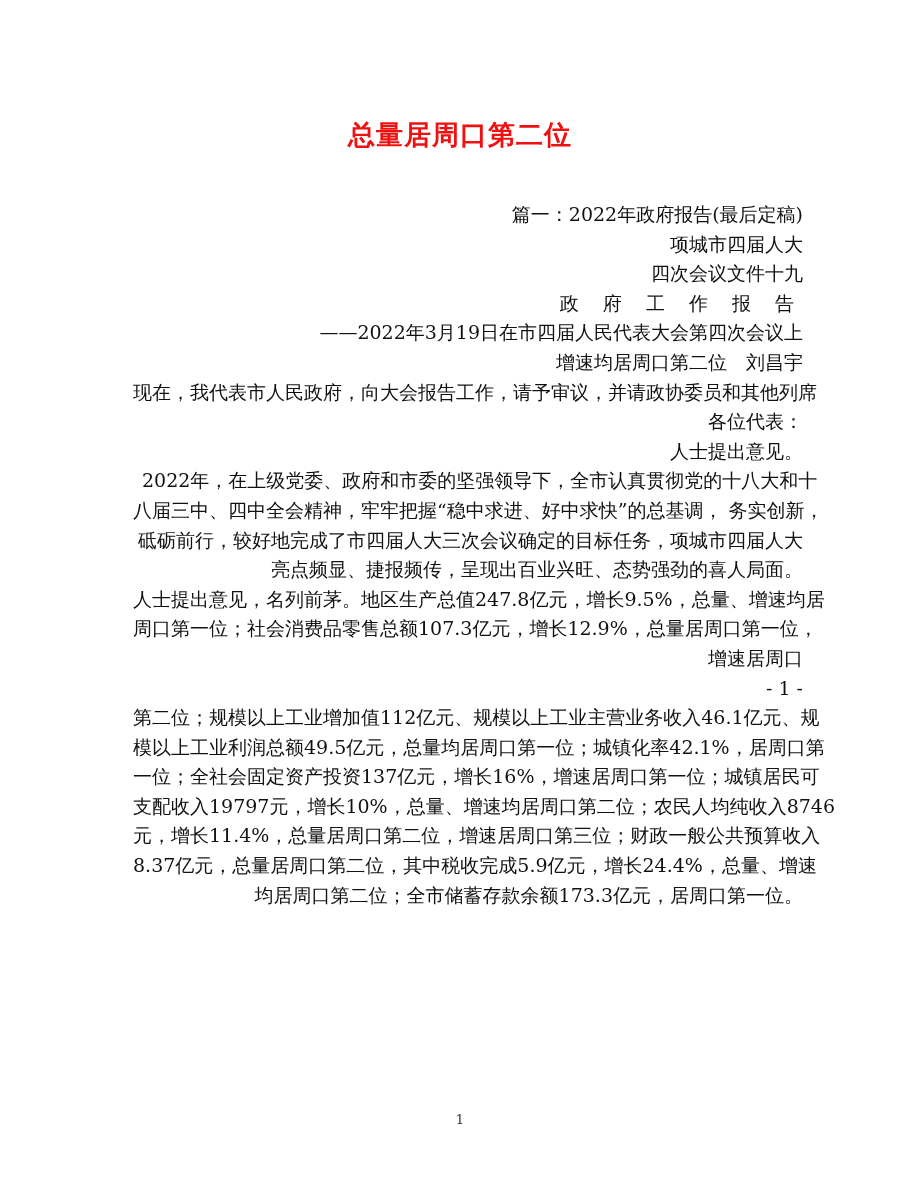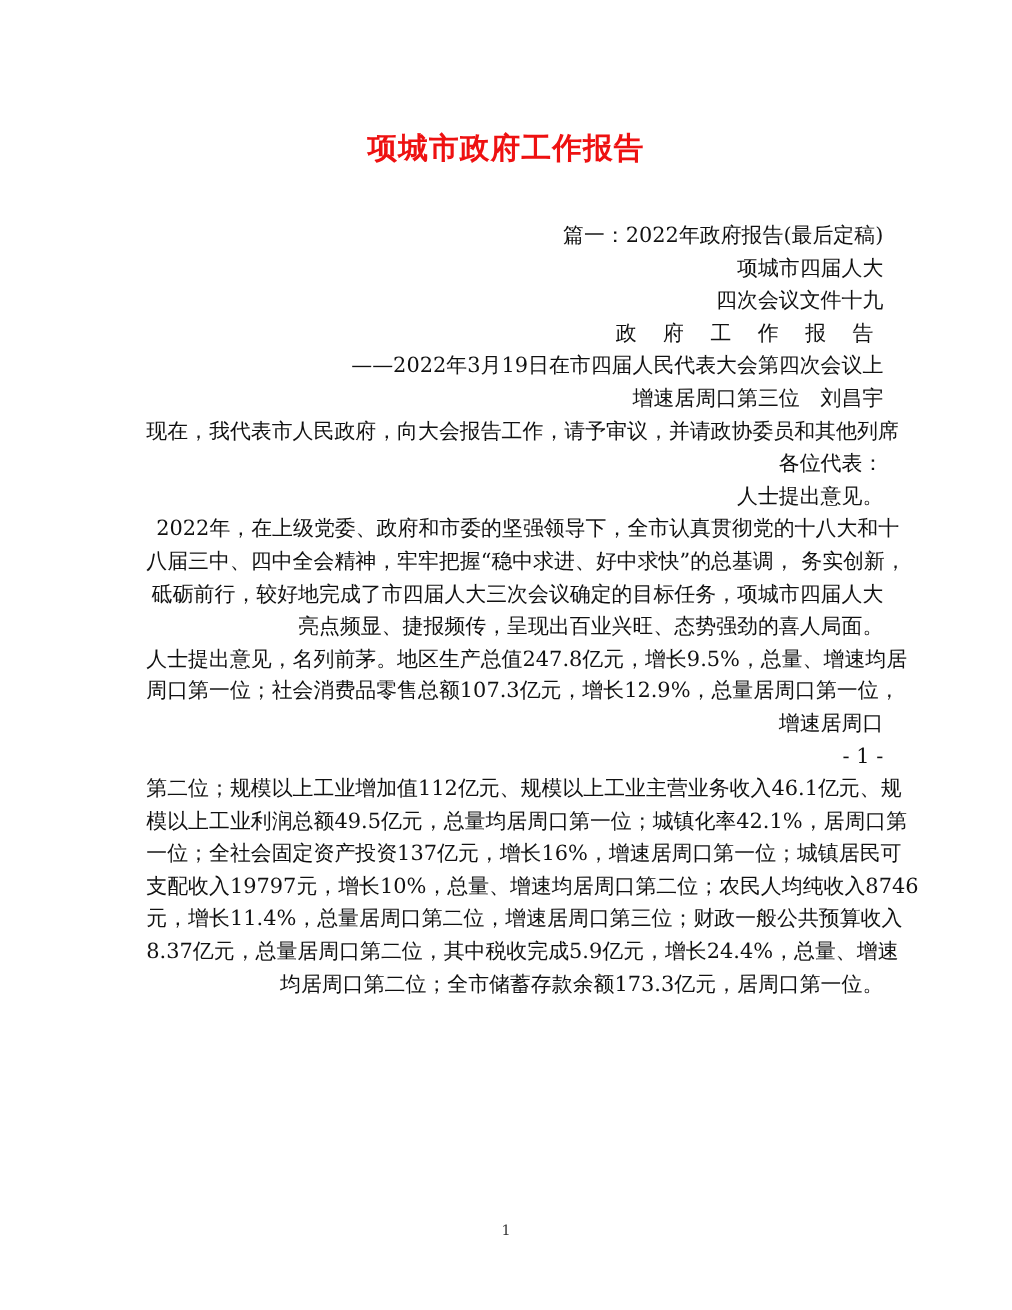--- a/index.html
+++ b/index.html
@@ -54,29 +54,29 @@
       top: 1112px;
       text-align: center;
       font-size: 13px;
       color: #333;
     }
   </style>
 </head>
 <body>
 
 <div class="page">
-  <div class="title">项城市政府工作报告</div>
+  <div class="title">总量居周口第二位</div>
 
   <div class="body-text">
     <span class="line indent-2">篇一：2022年政府报告(最后定稿)</span>
     <span class="line">项城市四届人大</span>
     <span class="line">四次会议文件十九</span>
     <span class="line spaced">政 府 工 作 报 告</span>
     <span class="line">——2022年3月19日在市四届人民代表大会第四次会议上</span>
-    <span class="line">增速居周口第三位　刘昌宇</span>
+    <span class="line">增速均居周口第二位　刘昌宇</span>
     <span class="line">现在，我代表市人民政府，向大会报告工作，请予审议，并请政协委员和其他列席</span>
     <span class="line">各位代表：</span>
     <span class="line">人士提出意见。</span>
     <span class="line indent-half"> 2022年，在上级党委、政府和市委的坚强领导下，全市认真贯彻党的十八大和十</span>
     <span class="line">八届三中、四中全会精神，牢牢把握“稳中求进、好中求快”的总基调，  务实创新，</span>
     <span class="line">砥砺前行，较好地完成了市四届人大三次会议确定的目标任务，项城市四届人大</span>
     <span class="line">亮点频显、捷报频传，呈现出百业兴旺、态势强劲的喜人局面。</span>
     <span class="line">人士提出意见，名列前茅。地区生产总值247.8亿元，增长9.5%，总量、增速均居</span>
     <span class="line">周口第一位；社会消费品零售总额107.3亿元，增长12.9%，总量居周口第一位，</span>
     <span class="line">增速居周口</span>

